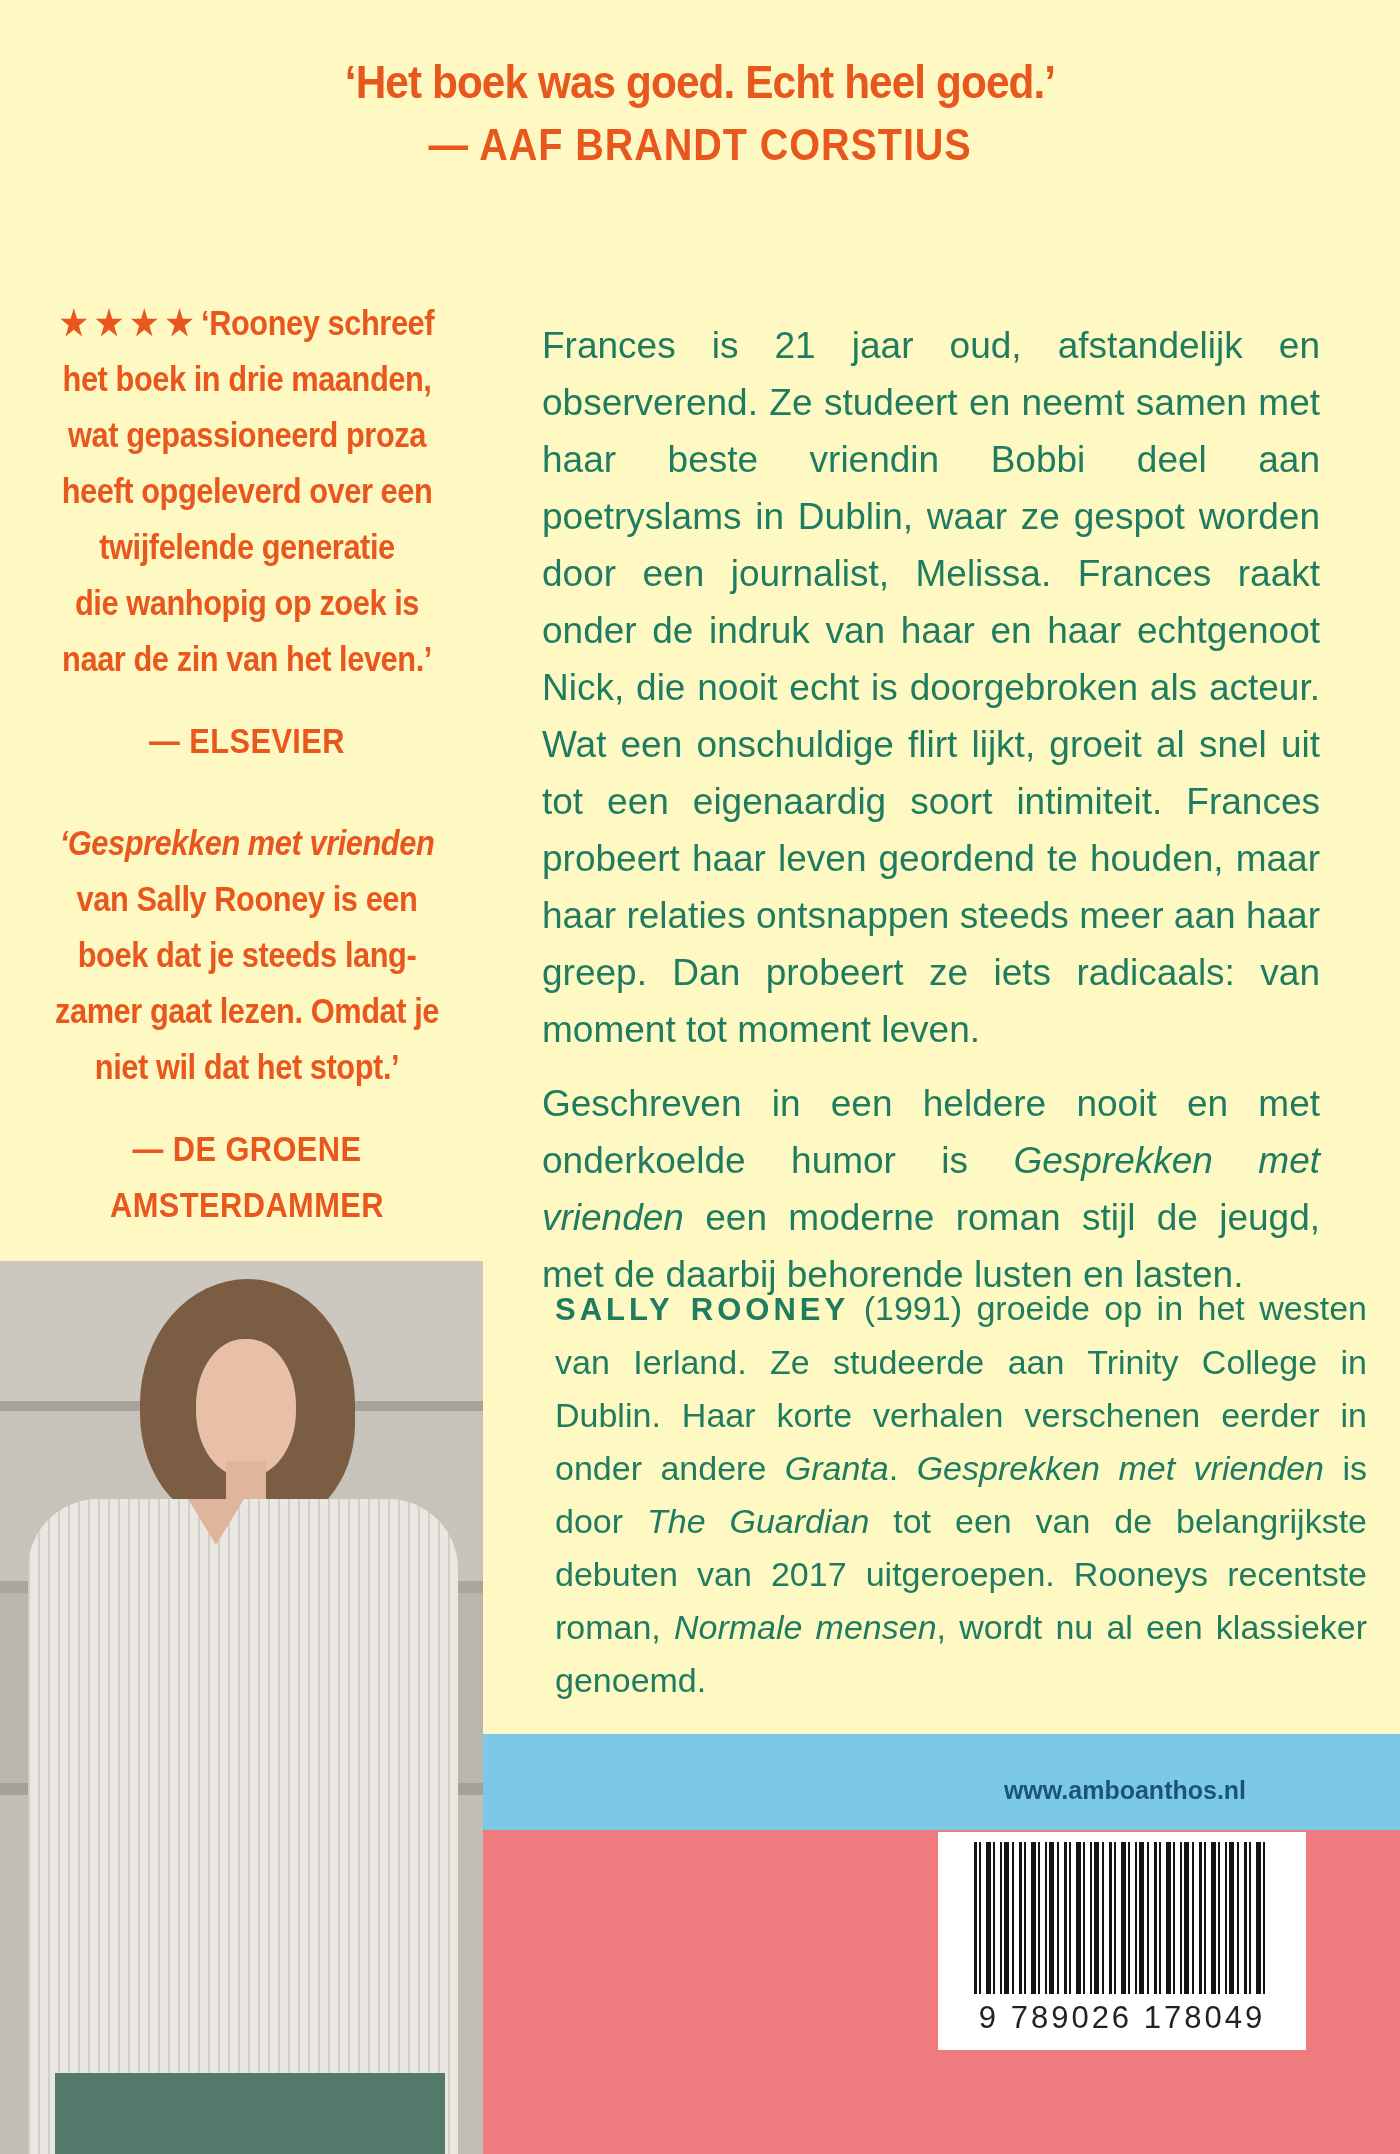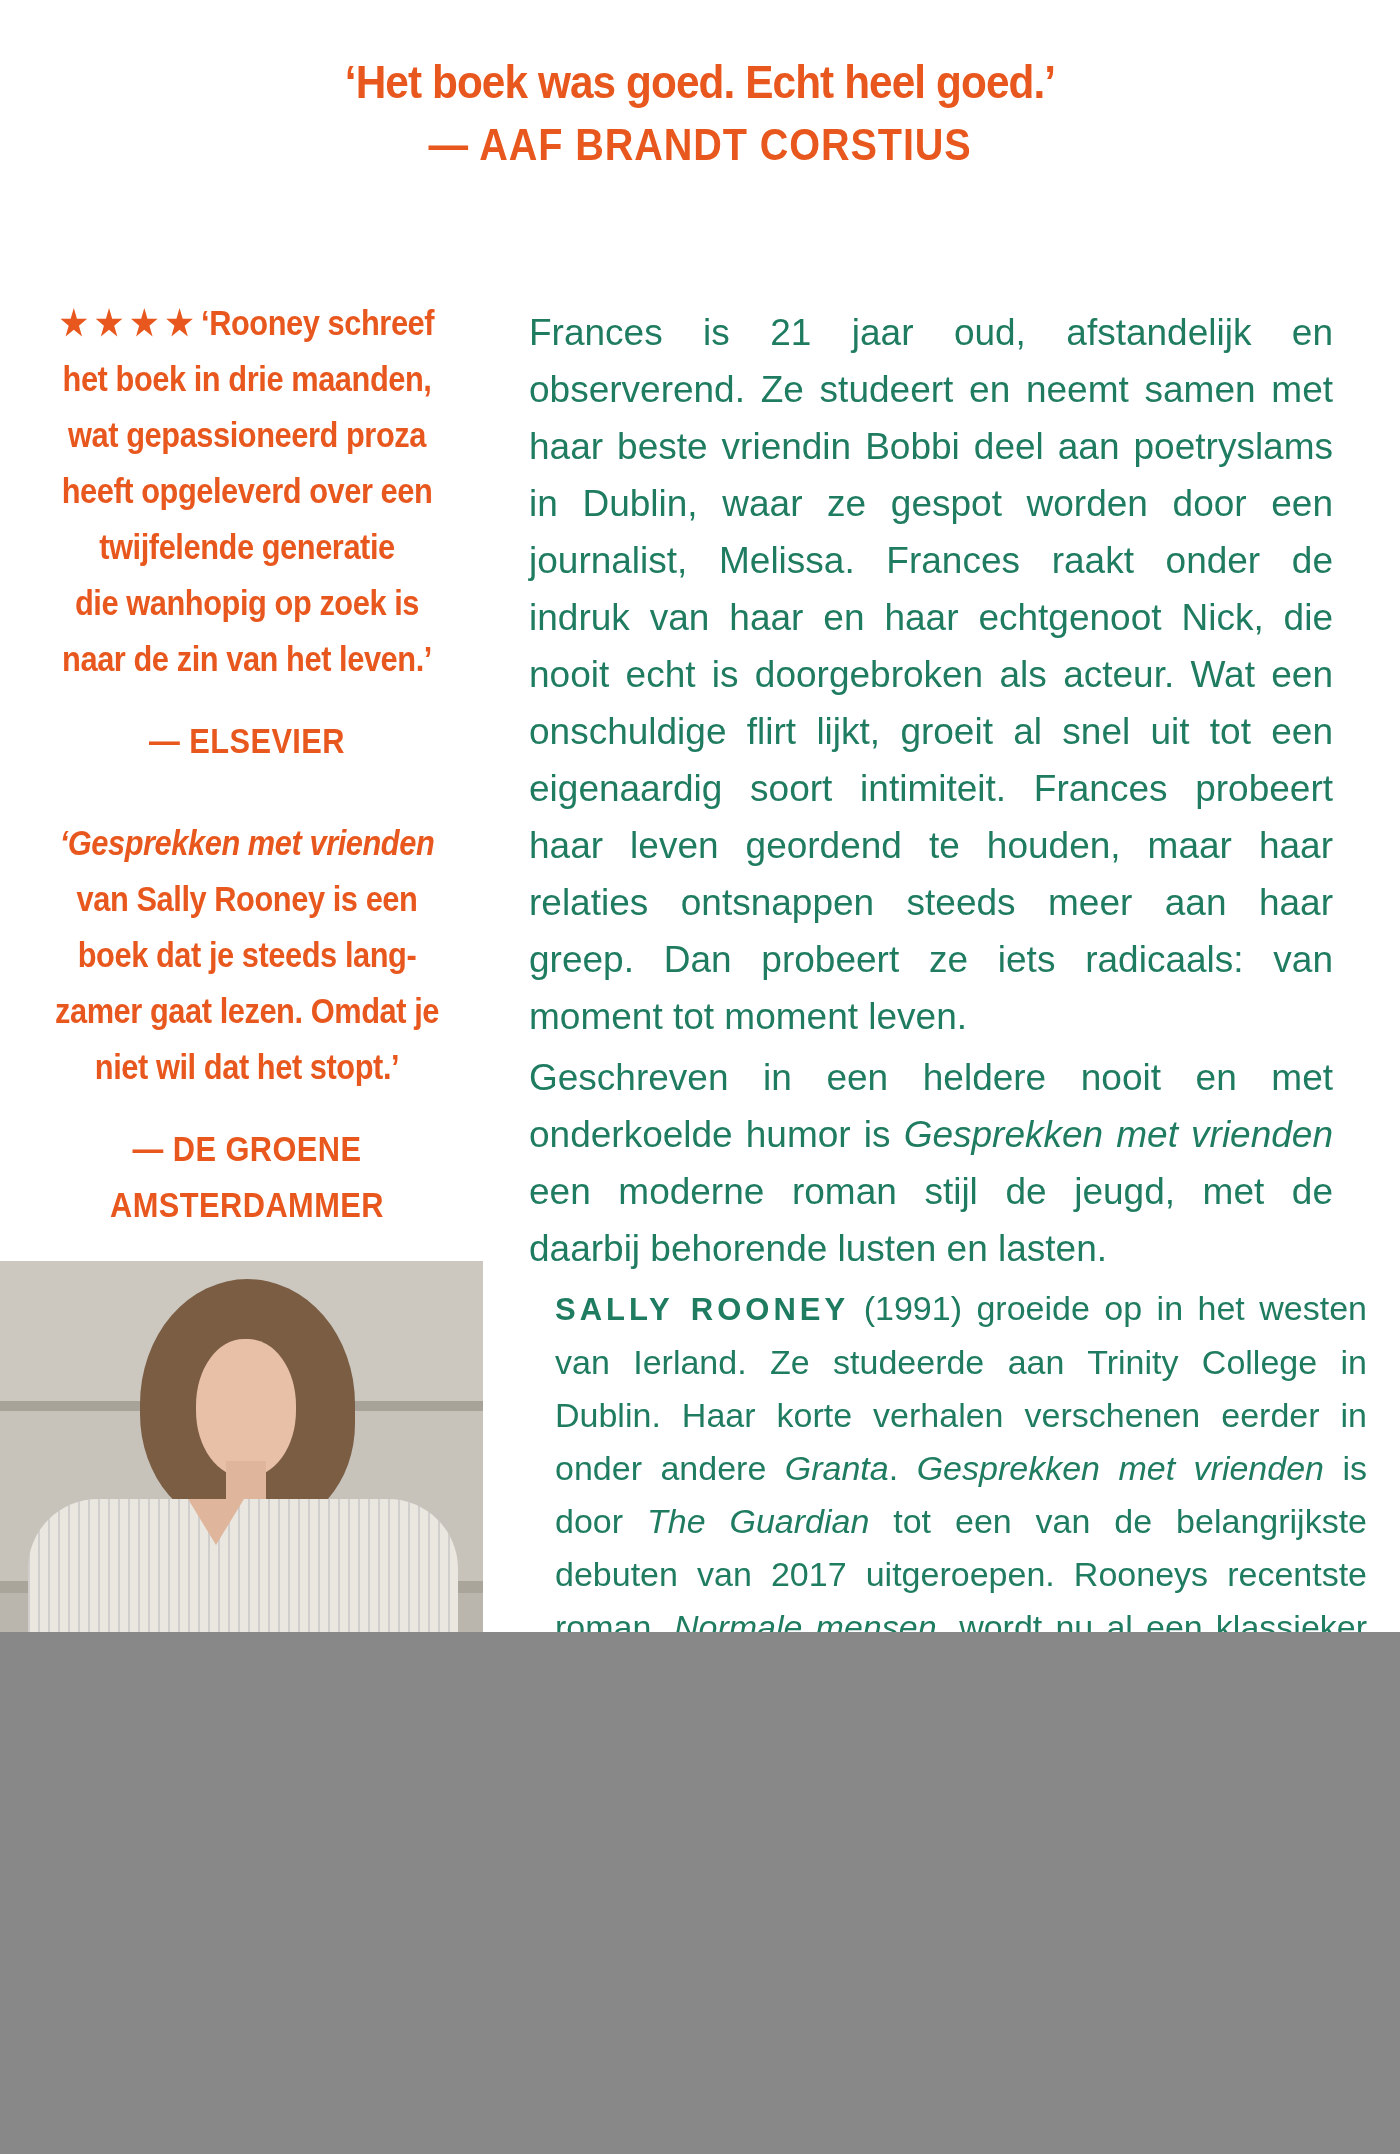--- a/index.html
+++ b/index.html
@@ -1,18 +1,18 @@
 <!DOCTYPE html>
 <html><head>
 <meta charset="utf-8">
 <style>
   html,body { margin:0; padding:0; background:#888; }
   .cover {
-    position:relative; width:1400px; height:1632px;
-    background:#ffffff; overflow:hidden;
+    position:relative; width:1400px; height:2154px;
+    background:#fef9c3; overflow:hidden;
     font-family:"Liberation Sans", sans-serif;
   }
   
   .top-quote {
     position:absolute; top:52px; left:0; width:1400px;
     text-align:center; color:#E8581E; font-weight:bold;
     transform:scaleX(.90); transform-origin:50% 0;
   }
   .top-quote .tq1 { font-size:47px; line-height:60px; letter-spacing:-1px; }
   .top-quote .tq2 { font-size:44px; line-height:58px; letter-spacing:1px; margin-top:4px; }
@@ -24,21 +24,21 @@
   }
   .left-col .qline { font-size:35px; line-height:56px; letter-spacing:-0.5px; white-space:nowrap; }
   .left-col .attribution { font-size:35px; line-height:56px; margin-top:26px; letter-spacing:0.5px; }
   .quote-block-2 { margin-top:46px; }
   
   .right-col {
     position:absolute; left:525px; top:300px; width:812px;
     color:#1F7C60; text-align:justify;
   }
   .synopsis { font-size:37px; line-height:57px; font-weight:500; }
-  .synopsis p { margin:4px; }
+  .synopsis p { margin:17px; }
   .bio {
     position:absolute; left:525px; top:1282px; width:812px;
     color:#1F7C60; text-align:justify; font-size:34px; line-height:53px;margin-left:30px;
   }
   .caps { letter-spacing:4px; font-weight:bold; font-size:31px; }
   em { }
   
   .photo { position:absolute; left:0; top:1261px; width:483px; height:893px;
            background:#bfbbb2; overflow:hidden; }
   .photo .wall   { position:absolute; left:0; top:0; width:100%; height:140px; background:#ccc8c0; }

